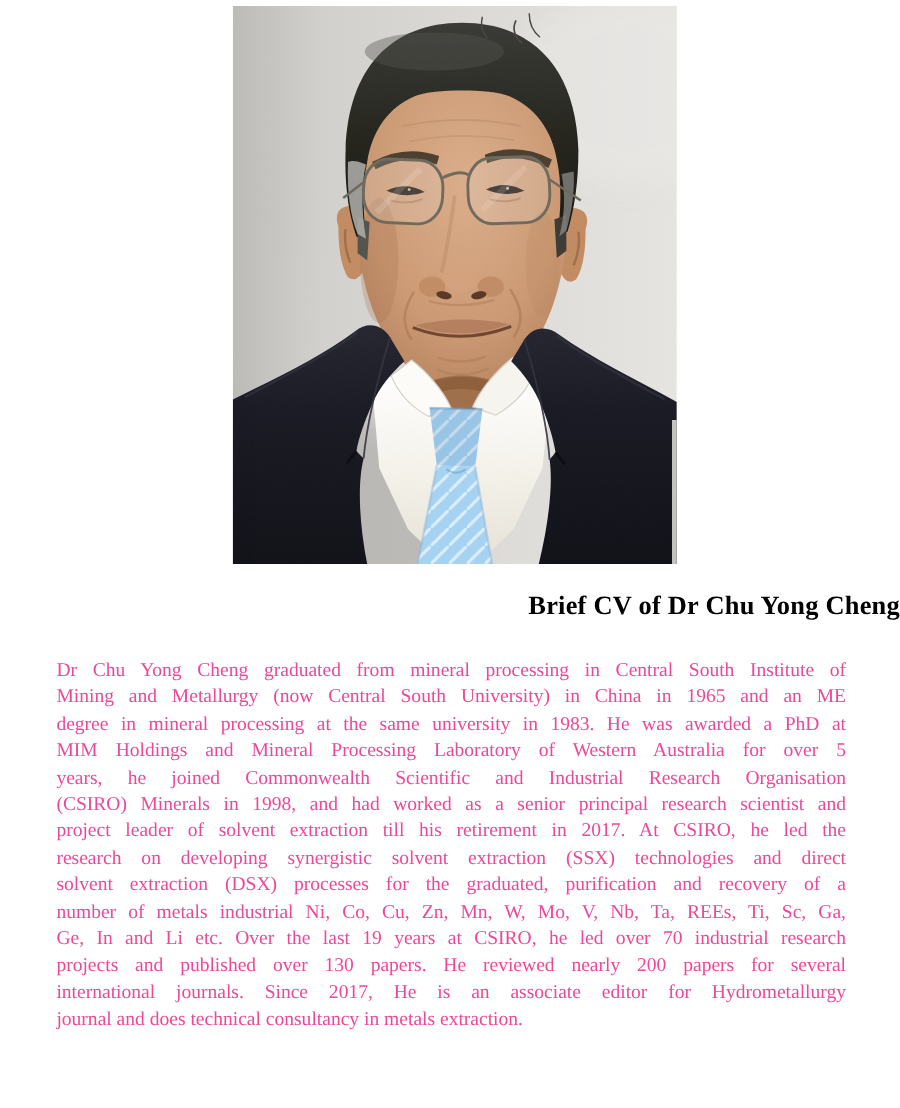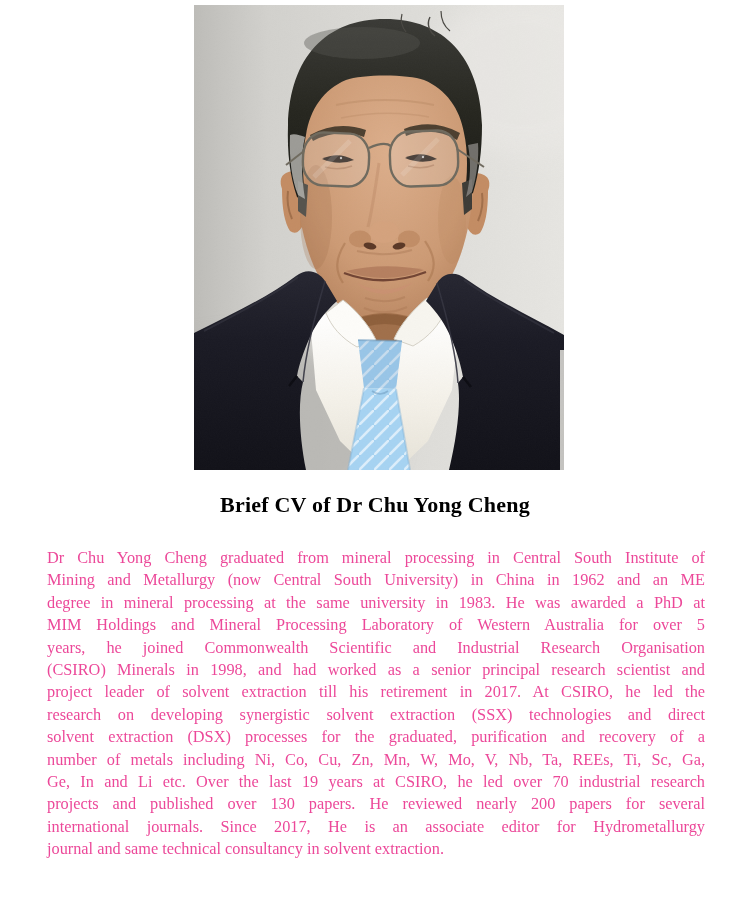--- a/index.html
+++ b/index.html
@@ -13,21 +13,21 @@
   .page { position:absolute; inset:0; background:#ffffff; }
 
   figure.photo {
     position:absolute; left:194px; top:5px;
     width:370px; height:465px; margin:0; padding:0;
   }
   figure.photo svg { display:block; width:100%; height:100%; }
 
   h1.doc-title {
     position:absolute; left:0; top:491px; width:750px; margin:0;
-    text-align:center;
+    text-align:right;
     font-size:22px; font-weight:bold; color:#000000;
     line-height:28px; letter-spacing:0.2px;
   }
 
   .bio {
     position:absolute; left:47px; top:547px; width:658px;
     font-size:16.3px; color:#ec4899;
   }
   .bio .line {
     line-height:22.4px;
@@ -203,28 +203,28 @@
       </g>
 
       <rect width="370" height="465" filter="url(#grain)" opacity="0.08"></rect>
     </svg>
   </figure>
 
   <h1 class="doc-title">Brief CV of Dr Chu Yong Cheng</h1>
 
   <div class="bio">
     <div class="line">Dr Chu Yong Cheng graduated from mineral processing in Central South Institute of</div>
-    <div class="line">Mining and Metallurgy (now Central South University) in China in 1962 and an ME</div>
+    <div class="line">Mining and Metallurgy (now Central South University) in China in 1965 and an ME</div>
     <div class="line">degree in mineral processing at the same university in 1983. He was awarded a PhD at</div>
     <div class="line">MIM Holdings and Mineral Processing Laboratory of Western Australia for over 5</div>
     <div class="line">years, he joined Commonwealth Scientific and Industrial Research Organisation</div>
     <div class="line">(CSIRO) Minerals in 1998, and had worked as a senior principal research scientist and</div>
     <div class="line">project leader of solvent extraction till his retirement in 2017. At CSIRO, he led the</div>
     <div class="line">research on developing synergistic solvent extraction (SSX) technologies and direct</div>
     <div class="line">solvent extraction (DSX) processes for the graduated, purification and recovery of a</div>
-    <div class="line">number of metals including Ni, Co, Cu, Zn, Mn, W, Mo, V, Nb, Ta, REEs, Ti, Sc, Ga,</div>
+    <div class="line">number of metals industrial Ni, Co, Cu, Zn, Mn, W, Mo, V, Nb, Ta, REEs, Ti, Sc, Ga,</div>
     <div class="line">Ge, In and Li etc. Over the last 19 years at CSIRO, he led over 70 industrial research</div>
     <div class="line">projects and published over 130 papers. He reviewed nearly 200 papers for several</div>
     <div class="line">international journals. Since 2017, He is an associate editor for Hydrometallurgy</div>
-    <div class="line last">journal and same technical consultancy in solvent extraction.</div>
+    <div class="line last">journal and does technical consultancy in metals extraction.</div>
   </div>
 
 </div>
 
 </body></html>

